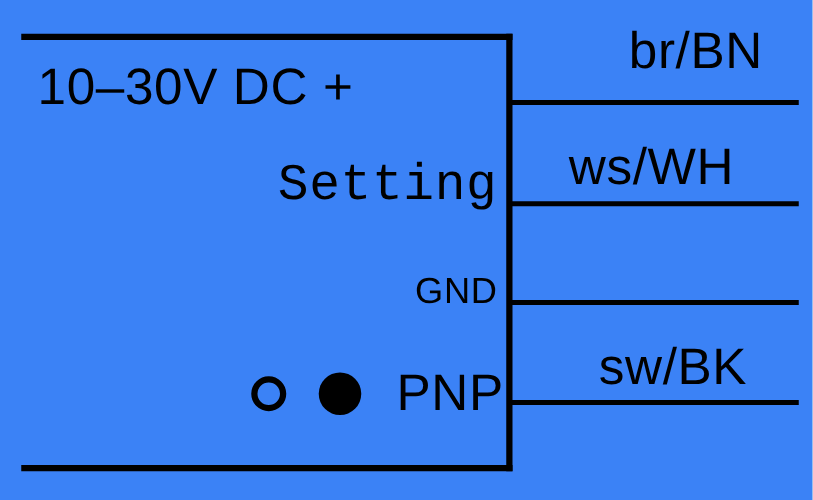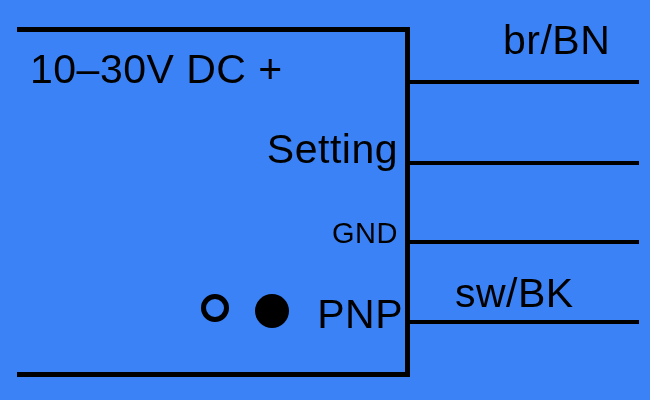--- a/index.html
+++ b/index.html
@@ -56,34 +56,36 @@
     left: 30px;
     top: 47px;
     font-size: 41px;
     line-height: 44px;
   }
   #label-setting {
     right: 252px;
     top: 127px;
     font-size: 41px;
     line-height: 44px;
+    font-family: Liberation Mono, monospace;
   }
   #label-gnd {
     right: 252px;
     top: 211px;
     font-size: 29px;
     line-height: 44px;
   }
 
   
   #pnp-row {
     position: absolute;
     right: 247px;
     top: 294px;
     display: flex;
+    align-items: center;
     gap: 26px;
   }
   #pnp-circle-open {
     width: 28px;
     height: 28px;
     border: 5px solid #000;
     border-radius: 50%;
     box-sizing: border-box;
     flex: 0 0 auto;
   }
@@ -108,21 +110,21 @@
     left: 455px;
     color: #000;
     font-size: 41px;
     line-height: 42px;
     white-space: nowrap;
     letter-spacing: 0.5px;
   }
   #wire-label-br { top: 19px; margin-left: 48px; }
   #wire-label-ws { top: 112px; }
   #wire-label-bl { top: 192px; }
-  #wire-label-sw { top: 272px; }
+  #wire-label-sw { top: 272px; margin-left: 24px; }
 </style>
 </head>
 <body>
 
 <div id="stage">
 
   <div class="rule" id="box-top-edge"></div>
   <div class="rule" id="box-bottom-edge"></div>
   <div class="v-rule" id="box-right-edge"></div>
 
@@ -138,17 +140,18 @@
   <div class="terminal-label" id="label-gnd">GND</div>
 
   <div id="pnp-row">
     <div id="pnp-circle-open"></div>
     <div id="pnp-circle-filled"></div>
     <div id="pnp-text">PNP</div>
   </div>
 
   <div class="wire-label" id="wire-label-br">br/BN</div>
 
+  <div class="wire-label" id="wire-label-ws">ws/WH</div>
 
 
   <div class="wire-label" id="wire-label-sw">sw/BK</div>
 
 </div>
 
 </body></html>

